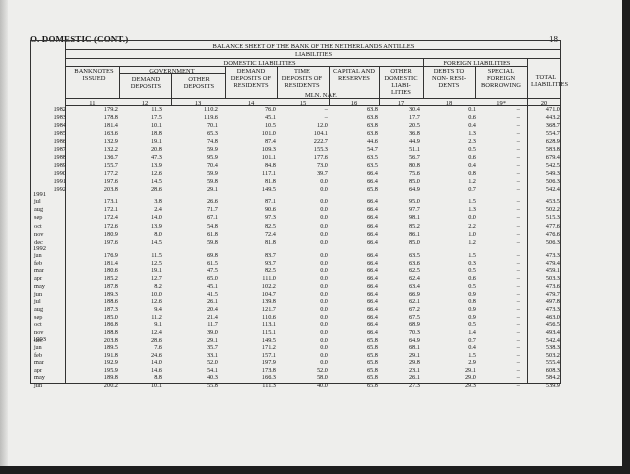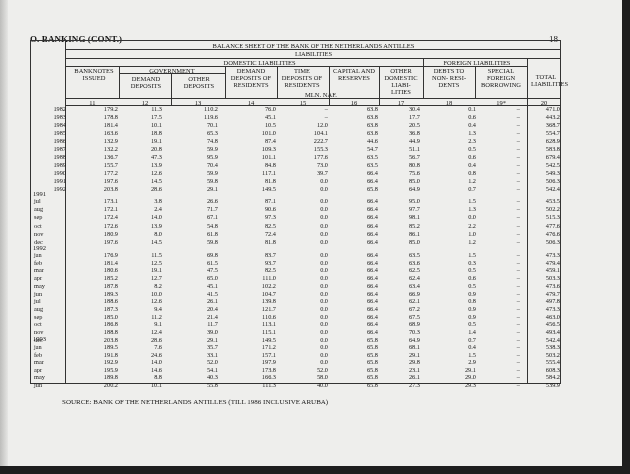--- a/index.html
+++ b/index.html
@@ -16,21 +16,21 @@
   .lbl{position:absolute;left:8px;text-align:left;}
   .yearlbl{position:absolute;left:2px;text-align:right;width:33px;}
   .group-lbl{position:absolute;left:33px;font-size:6.5px;}
   .source{position:absolute;left:62px;top:398px;font-size:7px;}
 </style>
 </head>
 <body>
 
 <div class="page">
   <div class="page-edge"></div>
-  <div class="section-title">O. BANKING (CONT.)</div>
+  <div class="section-title">O. DOMESTIC (CONT.)</div>
   <div class="page-number">18</div>
 
   <div class="tbl">
 
     <div class="hdr-line" style="left:34px;top:0;width:1px;height:342px;"></div>
 
     <div class="hdr-text" style="left:35px;top:1px;width:495px;">BALANCE SHEET OF THE BANK OF THE NETHERLANDS ANTILLES</div>
     <div class="hdr-line" style="left:34px;top:8px;width:496px;height:1px;"></div>
     <div class="hdr-text" style="left:35px;top:9px;width:495px;">LIABILITIES</div>
     <div class="hdr-line" style="left:34px;top:17px;width:496px;height:1px;"></div>
@@ -533,14 +533,13 @@
         <span class="cell" style="left: 246px; width: 30px;">111.3</span>
         <span class="cell" style="left: 298px; width: 30px;">40.0</span>
         <span class="cell" style="left: 348px; width: 30px;">65.8</span>
         <span class="cell" style="left: 390px; width: 30px;">27.3</span>
         <span class="cell" style="left: 446px; width: 30px;">29.3</span>
         <span class="cell" style="left: 490px; width: 30px;">–</span>
         <span class="cell" style="left: 530px; width: 30px;">539.9</span>
       </div>
     </div>
 
-  <div class="source">SOURCE: BANK OF THE NETHERLANDS ANTILLES (TILL 1986 INCLUSIVE ARUBA)</div>
 </div>
 
 </body></html>

